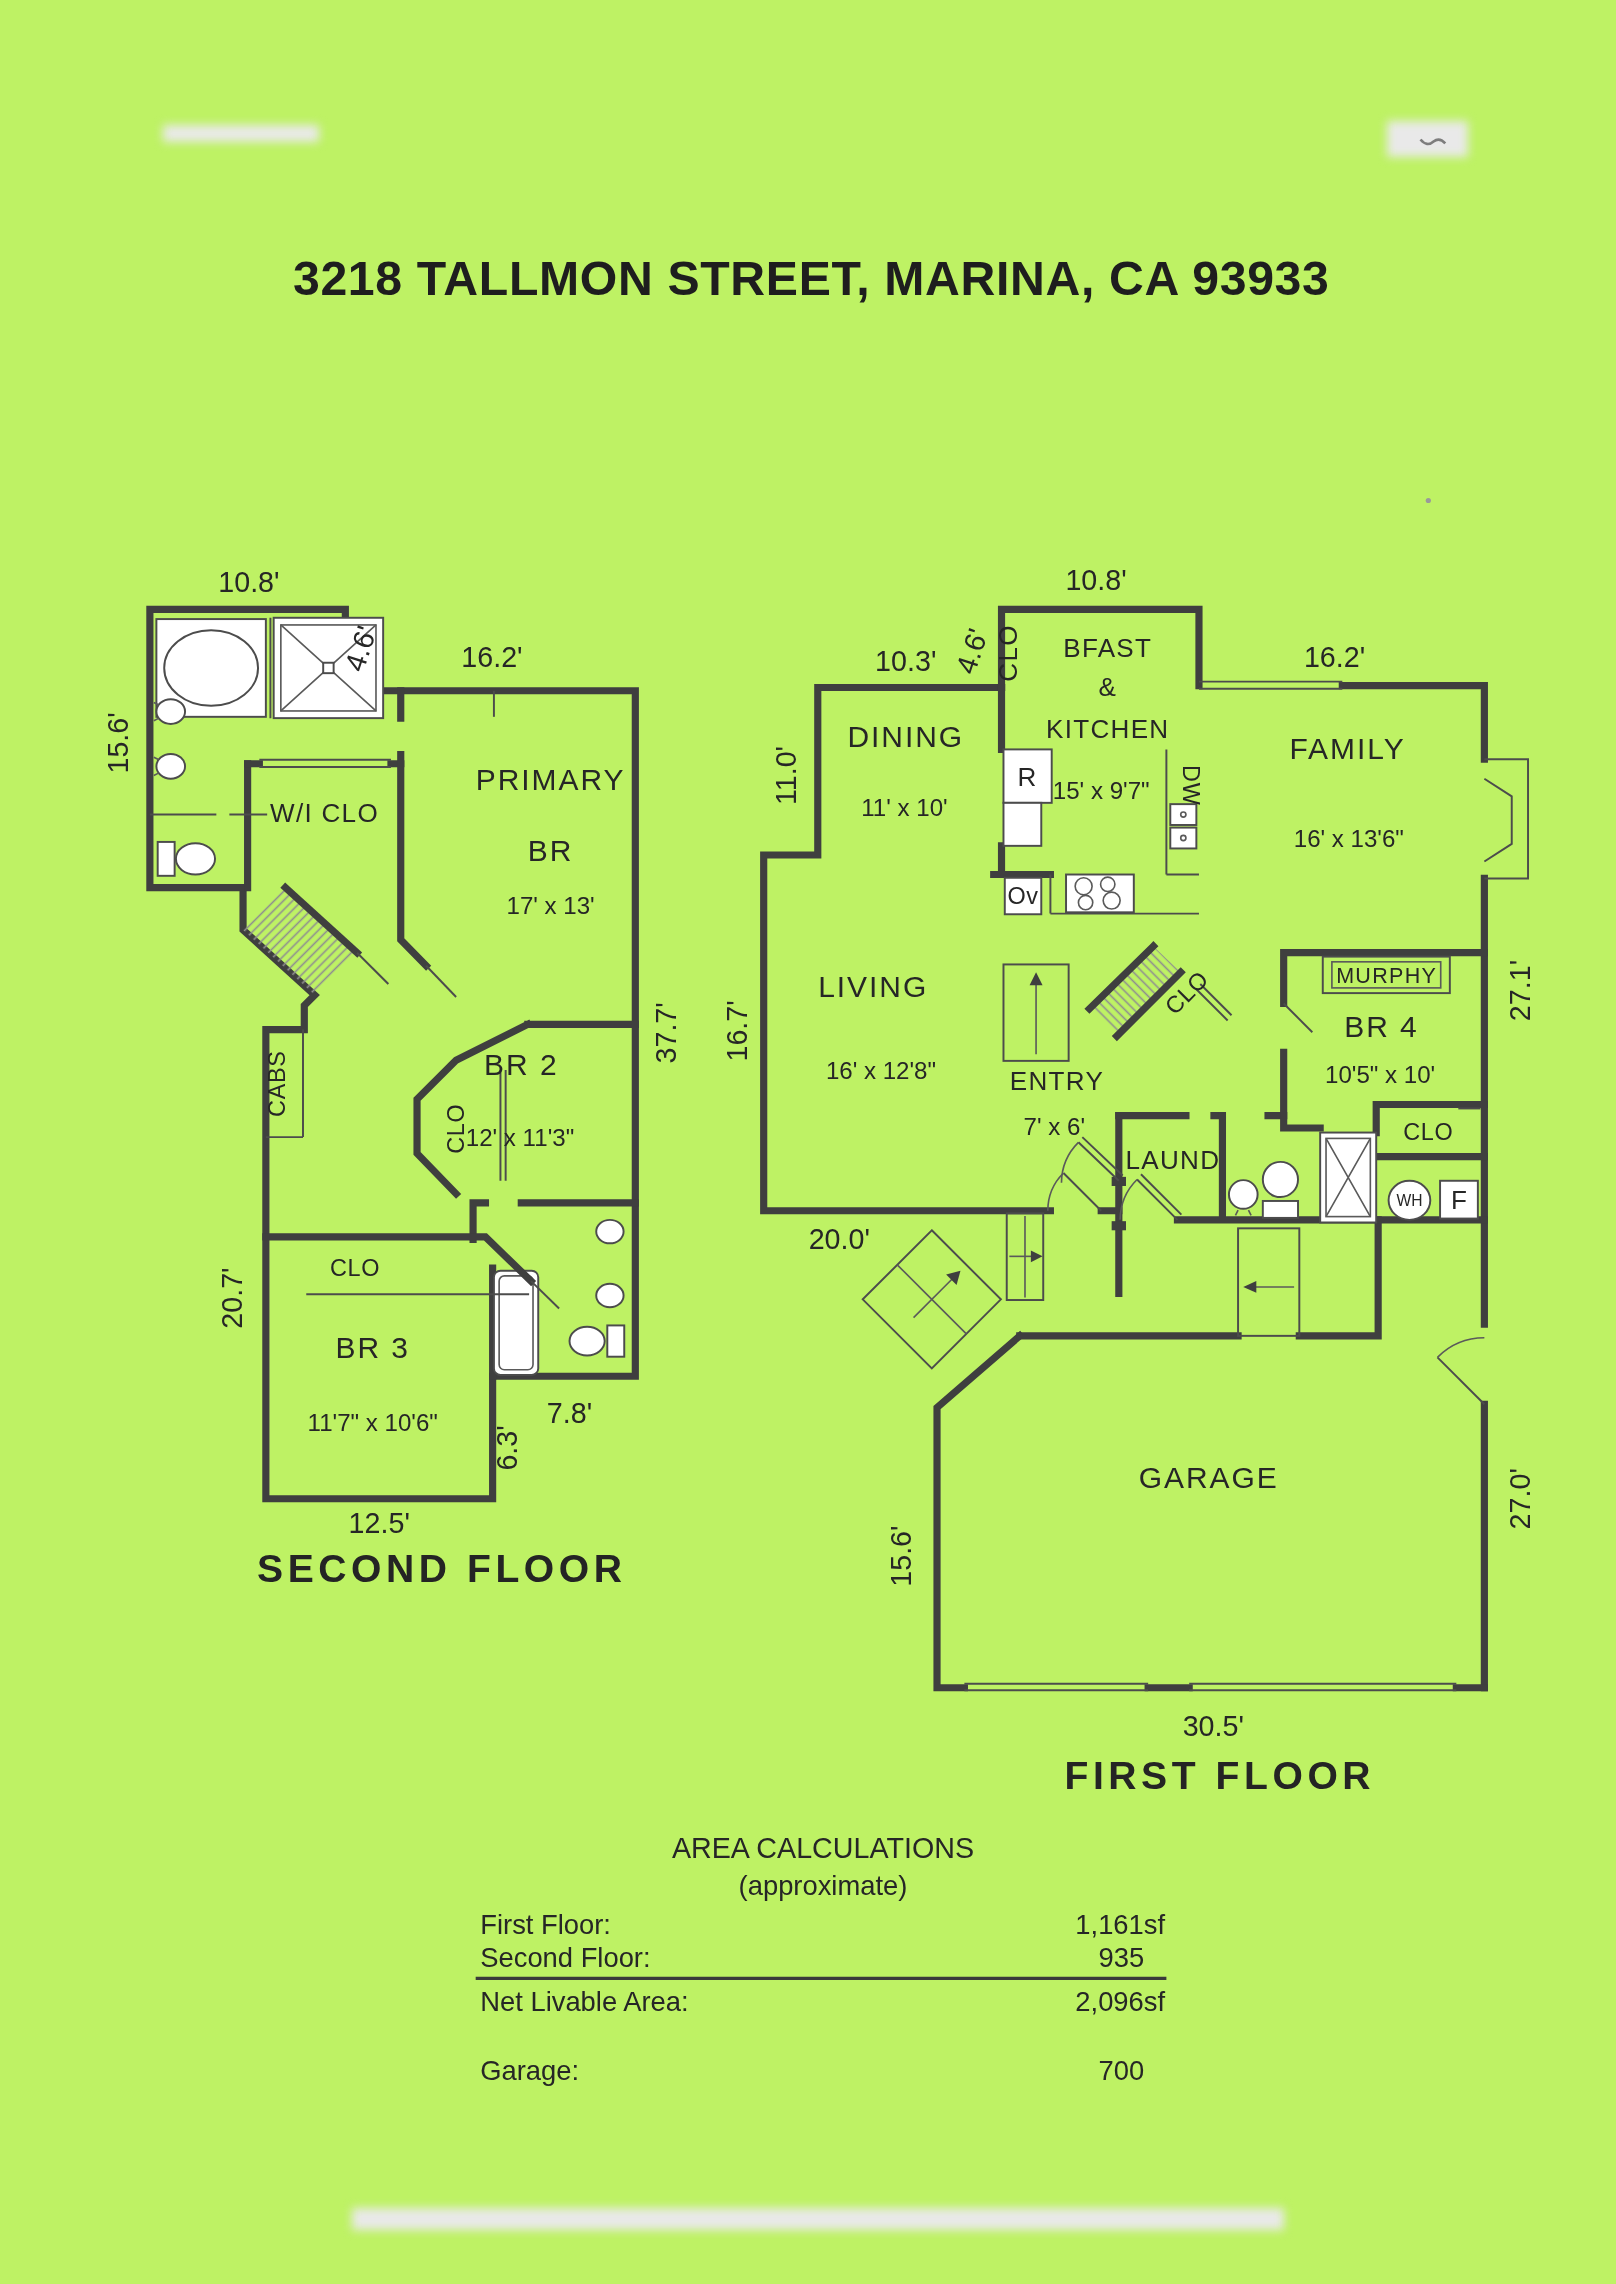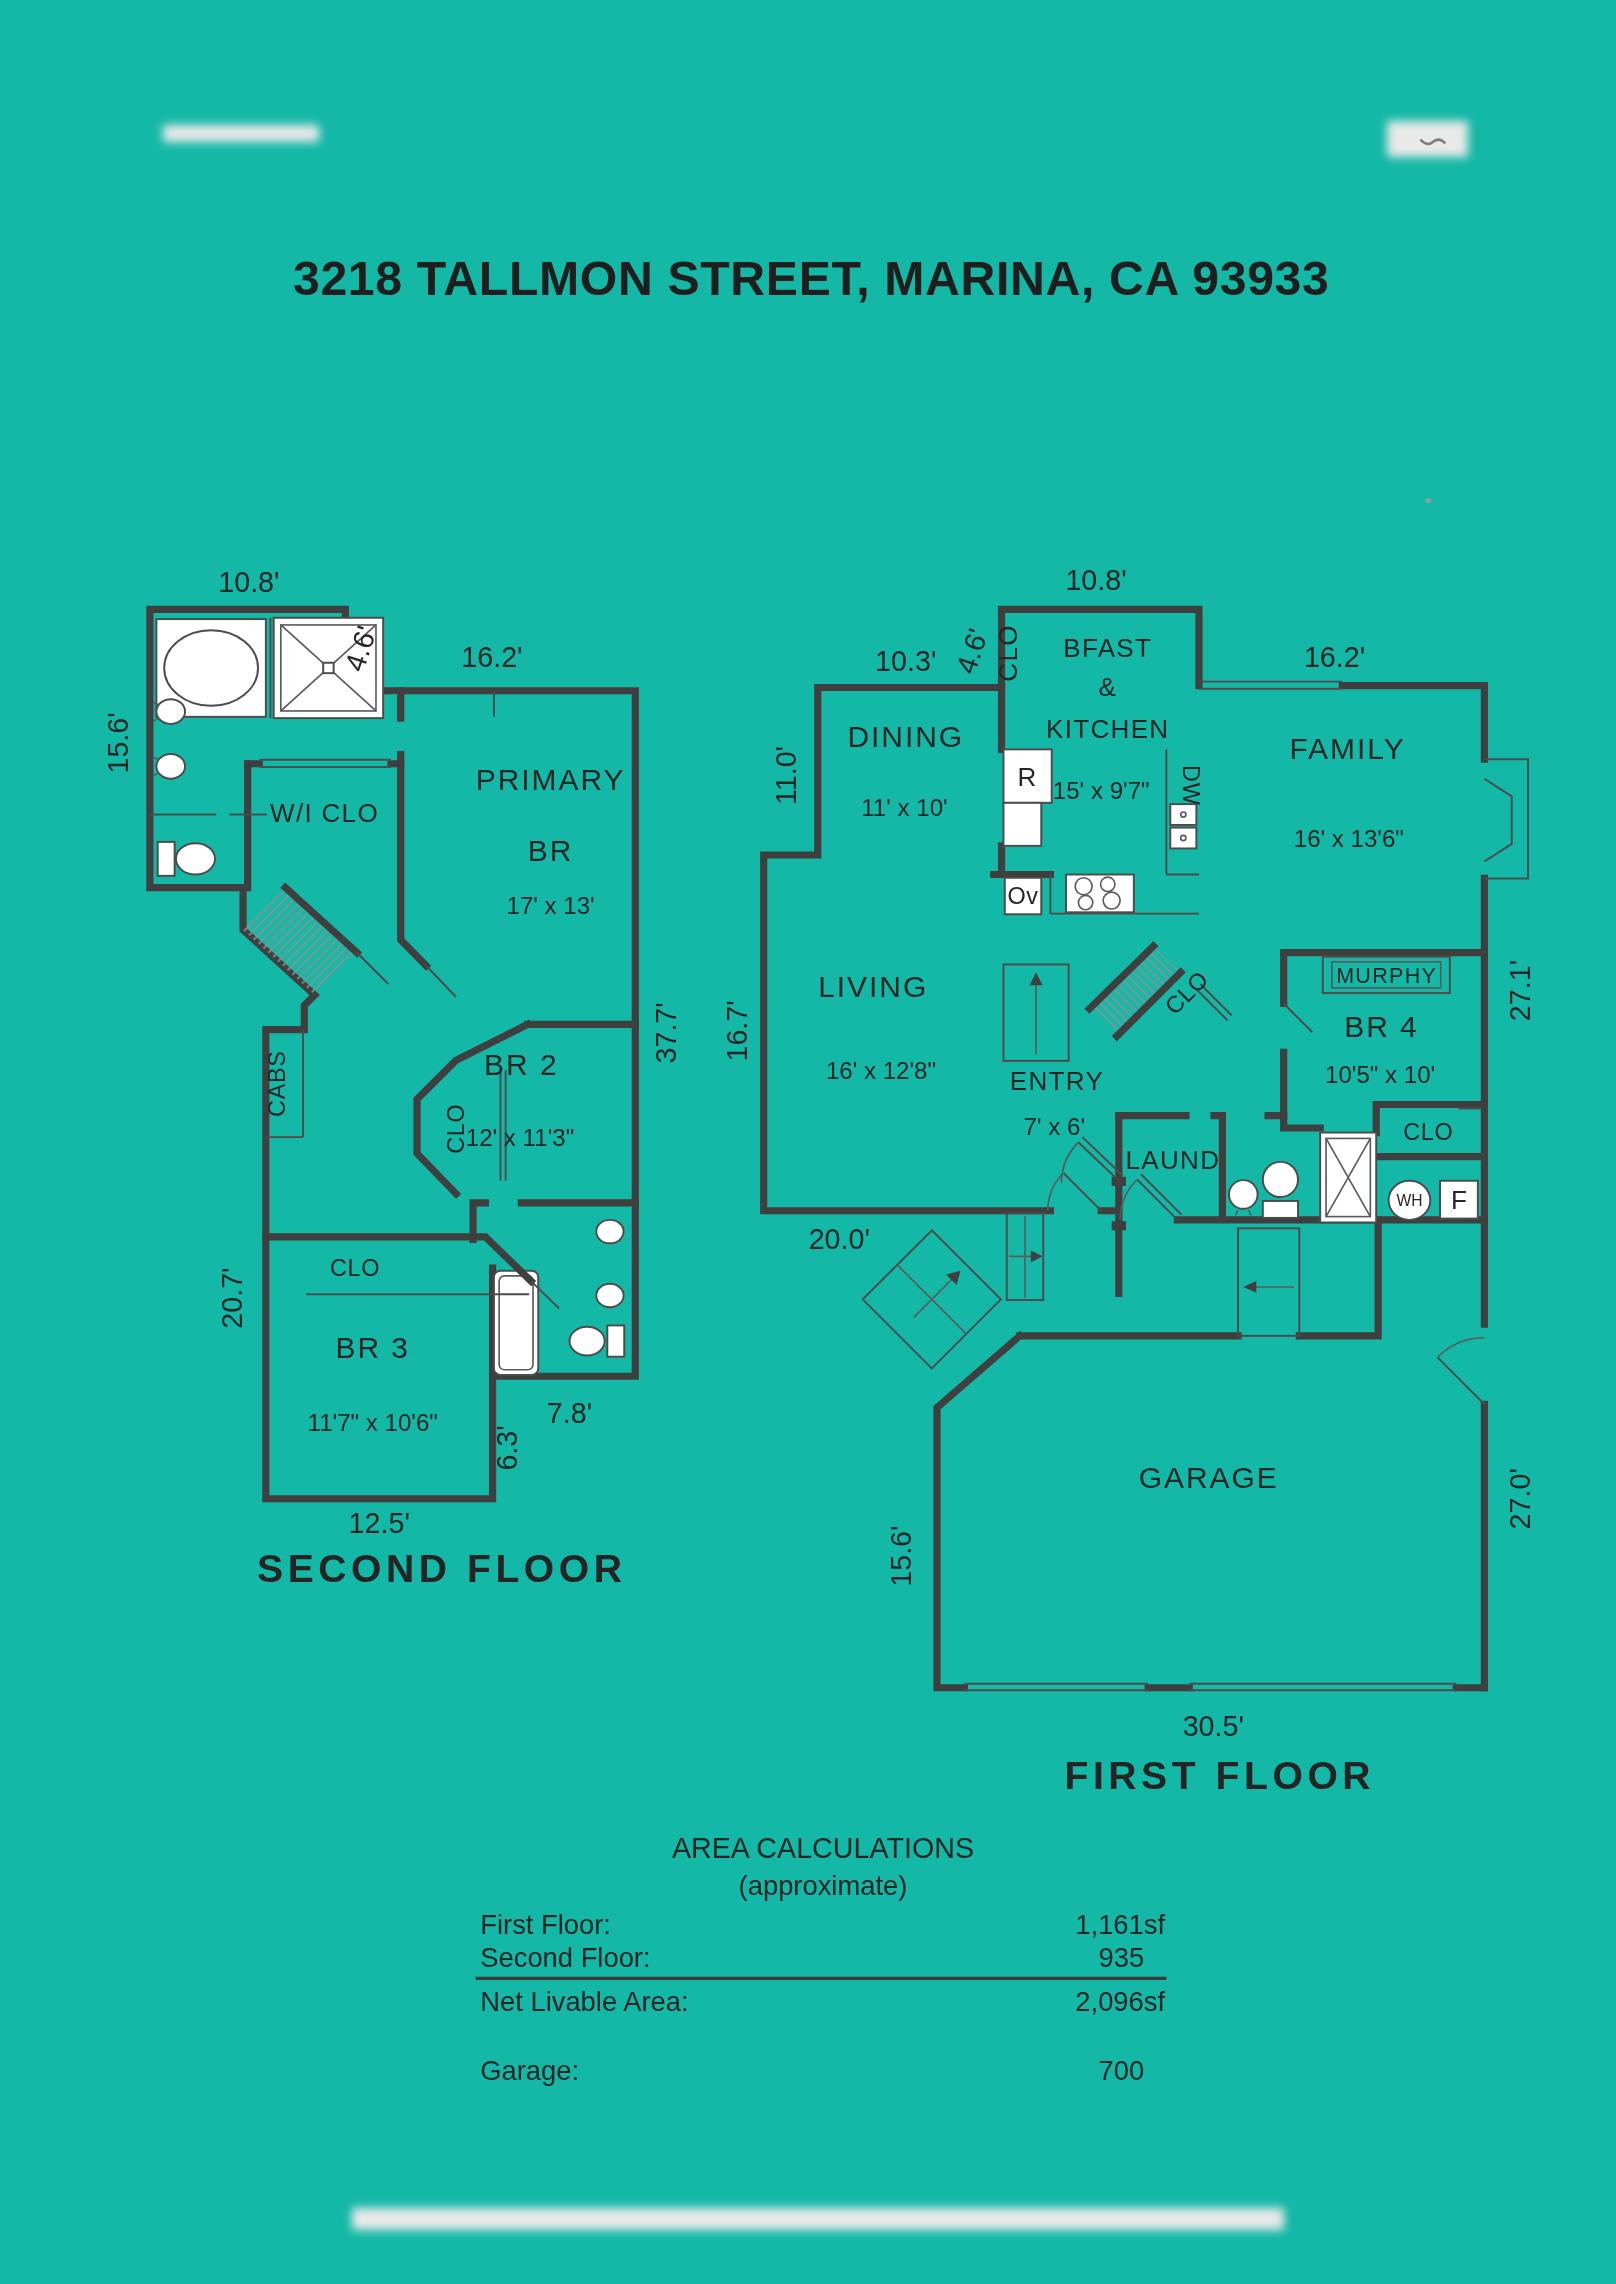--- a/index.html
+++ b/index.html
@@ -1,16 +1,16 @@
 <!DOCTYPE html>
 <html style="font-size:10.4px"><head>
 <meta charset="utf-8">
 <style>
   html,body{margin:0;padding:0;background:#ffffff;}
-  #page{position:relative;width:1616px;height:2284px;background:#14b8a6;overflow:hidden;}
+  #page{position:relative;width:1616px;height:2284px;background:#bef264;overflow:hidden;}
   svg{position:absolute;left:0;top:0;}
   text{font-family:"Liberation Sans","DejaVu Sans",sans-serif;fill:#262626;}
   .title{font-size:74px;font-weight:700;letter-spacing:1px;fill:#1e1e1e;}
   .floorname{font-size:60px;font-weight:700;letter-spacing:7px;fill:#242424;}
   .rm{font-size:46px;letter-spacing:3px;}
   .rm2{font-size:40px;letter-spacing:2px;}
   .sm{font-size:36px;letter-spacing:1px;}
   .sz{font-size:37px;}
   .dim{font-size:44px;}
   .fx{font-size:40px;}

